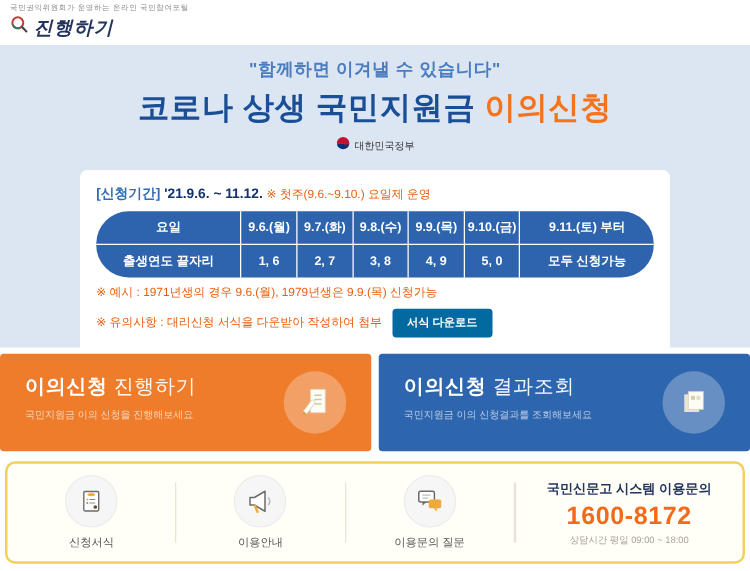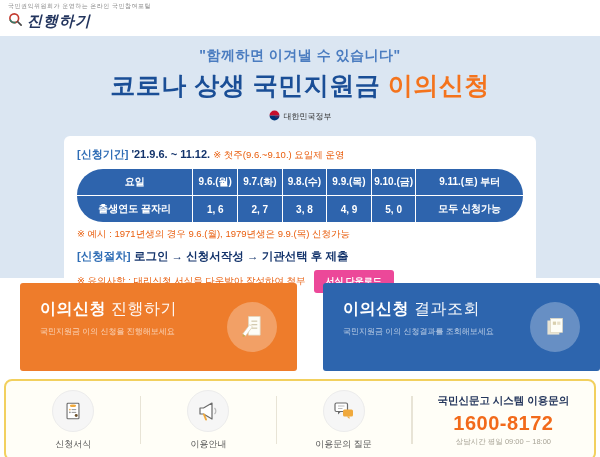--- a/index.html
+++ b/index.html
@@ -32,28 +32,28 @@
                  background: #2e64ad; border-radius: 26px; }
   .sched-table td { border: 1px solid #ffffff; color: #fff; font-size: 10px; font-weight: bold;
                     text-align: center; padding: 6px 1px; }
   .sched-table tr:first-child td { border-top: none; }
   .sched-table tr:last-child td { border-bottom: none; }
   .sched-table td:first-child { border-left: none; }
   .sched-table td:last-child { border-right: none; }
   .example-note { margin-top: 6px; }
   .procedure-line { margin-top: 8px; font-size: 11.5px; }
   .caution-line { margin-top: 6px; display: flex; align-items: center; gap: 8px; }
-  .dl-btn { background: #ec4899; color: #fff; border: none; font-size: 9px; font-weight: bold;
+  .dl-btn { background: #0369a1; color: #fff; border: none; font-size: 9px; font-weight: bold;
             padding: 5px 12px; border-radius: 3px; cursor: pointer;
-            font-family: Liberation Serif, serif; }
+            font-family: Liberation Sans, sans-serif; }
 
   
   .cards { display: flex; gap: 6px; margin-top: 5px; }
-  .card { flex: 1; height: 88px; position: relative; padding: 16px 0 0 20px; color: #fff;
-          border-radius: 3px; cursor: pointer; text-align: left; margin-left: 20px; }
+  .card { flex: 1; height: 78px; position: relative; padding: 16px 0 0 20px; color: #fff;
+          border-radius: 3px; cursor: pointer; text-align: left; }
   .card-orange { background: #ee7c2b; }
   .card-blue { background: #2d65ae; }
   .card-title { font-size: 16px; letter-spacing: 0.5px; }
   .card-title .tb { font-weight: 800; }
   .card-title .tr { font-weight: 400; opacity: 0.95; }
   .card-sub { margin-top: 6px; font-size: 8px; opacity: 0.65; }
   .card-icon-circle { position: absolute; right: 20px; top: 50%; transform: translateY(-50%);
                       width: 50px; height: 50px; border-radius: 50%;
                       background: rgba(255,255,255,0.28);
                       display: flex; align-items: center; justify-content: center; }
@@ -144,24 +144,20 @@
           <td>3, 8</td>
           <td>4, 9</td>
           <td>5, 0</td>
           <td>모두 신청가능</td>
         </tr>
       </tbody>
         </table>
 
       <div class="note-red example-note">※ 예시 : 1971년생의 경우 9.6.(월), 1979년생은 9.9.(목) 신청가능</div>
 
-      <div class="procedure-line">
-        <span class="lbl-blue">[신청절차]</span>
-        <span class="val-navy">로그인 → 신청서작성 → 기관선택 후 제출</span>
-      </div>
 
       <div class="caution-line">
         <span class="note-red">※ 유의사항 : 대리신청 서식을 다운받아 작성하여 첨부</span>
         <button class="dl-btn">서식 다운로드</button>
       </div>
     </div>
   </div>
 
   <div class="cards">
     <div class="card card-orange">

